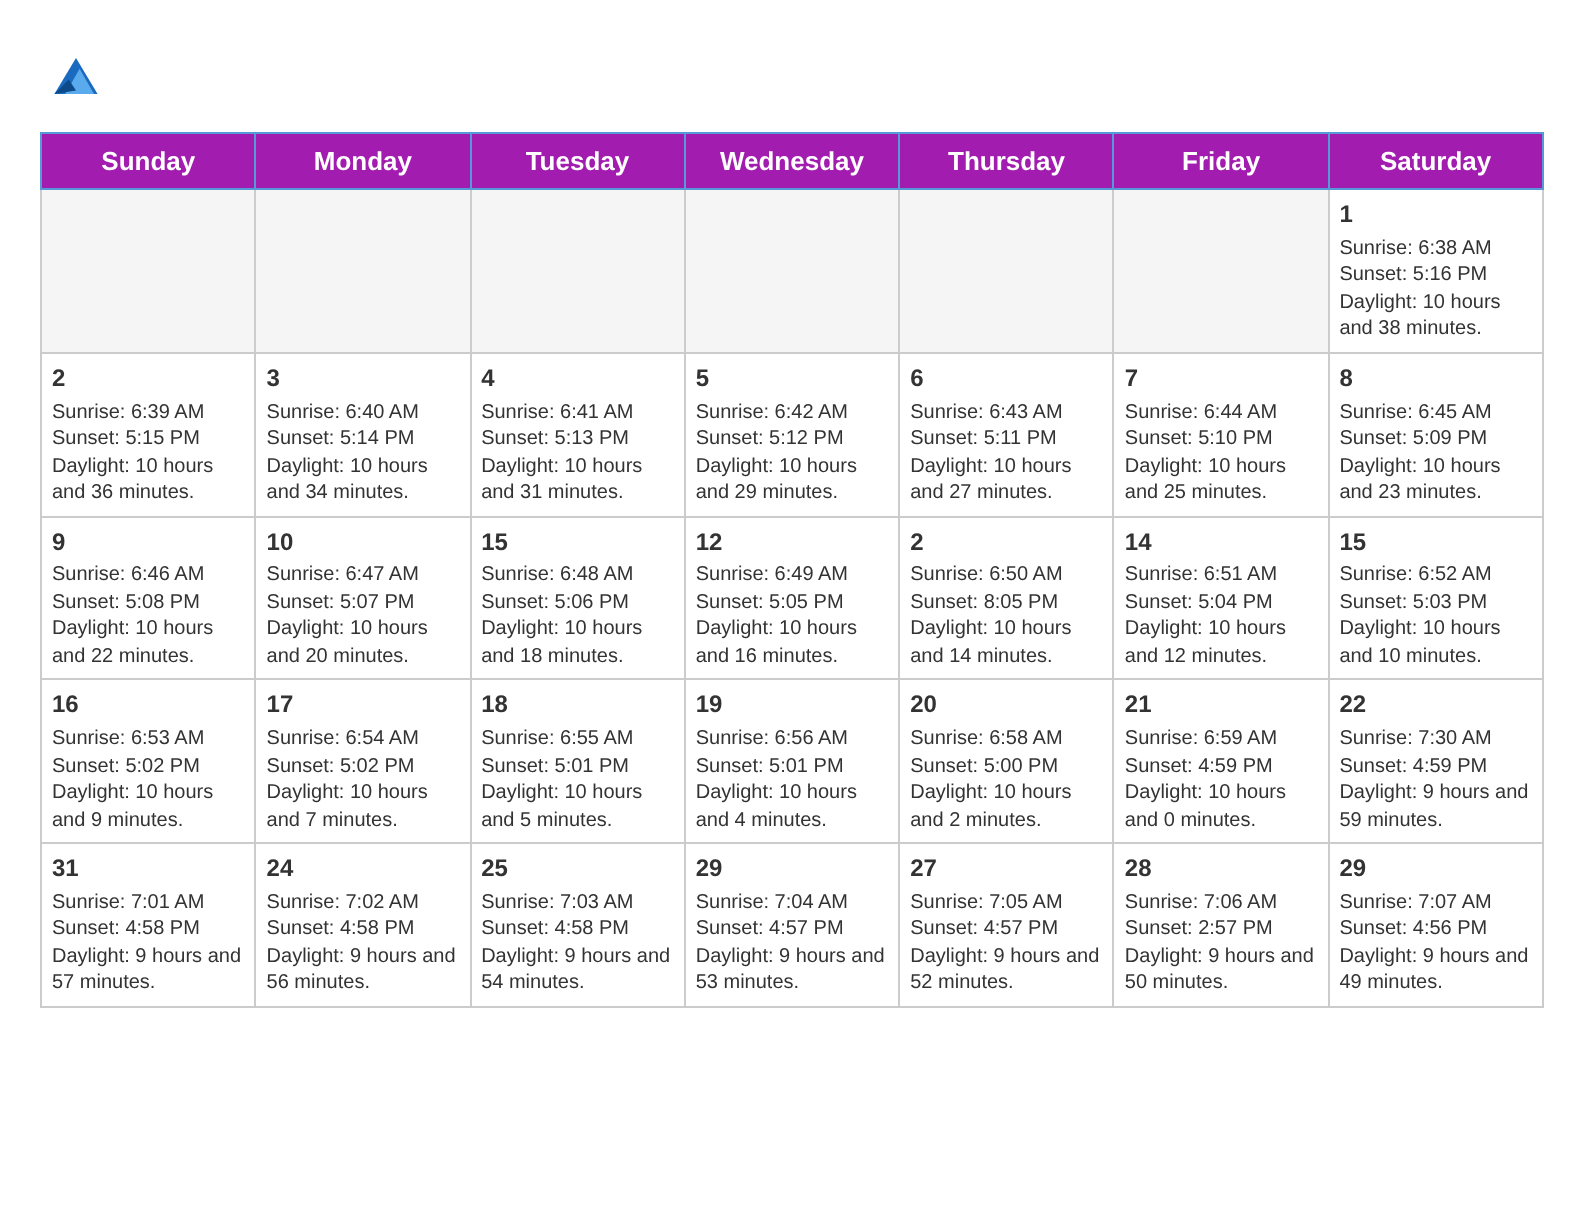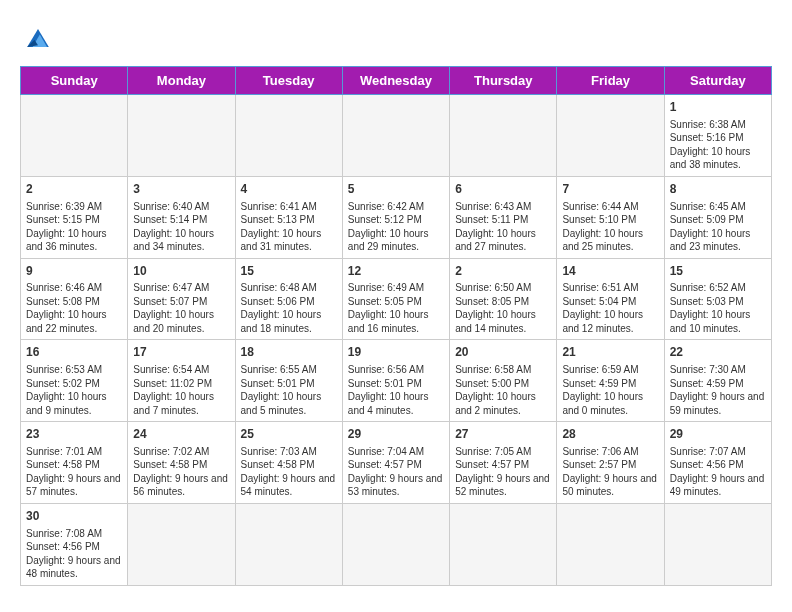--- a/index.html
+++ b/index.html
@@ -239,21 +239,21 @@
         <td>
           <span class="day-num">16</span>
           <div class="day-info">Sunrise: 6:53 AM
 Sunset: 5:02 PM
 Daylight: 10 hours
 and 9 minutes.</div>
         </td>
         <td>
           <span class="day-num">17</span>
           <div class="day-info">Sunrise: 6:54 AM
-Sunset: 11:02 PM
+Sunset: 5:02 PM
 Daylight: 10 hours
 and 7 minutes.</div>
         </td>
         <td>
           <span class="day-num">18</span>
           <div class="day-info">Sunrise: 6:55 AM
 Sunset: 5:01 PM
 Daylight: 10 hours
 and 5 minutes.</div>
         </td>
@@ -281,21 +281,21 @@
         <td>
           <span class="day-num">22</span>
           <div class="day-info">Sunrise: 7:30 AM
 Sunset: 4:59 PM
 Daylight: 9 hours
 and 59 minutes.</div>
         </td>
       </tr>
       <tr>
         <td>
-          <span class="day-num">23</span>
+          <span class="day-num">31</span>
           <div class="day-info">Sunrise: 7:01 AM
 Sunset: 4:58 PM
 Daylight: 9 hours
 and 57 minutes.</div>
         </td>
         <td>
           <span class="day-num">24</span>
           <div class="day-info">Sunrise: 7:02 AM
 Sunset: 4:58 PM
 Daylight: 9 hours
@@ -329,30 +329,15 @@
 Daylight: 9 hours
 and 50 minutes.</div>
         </td>
         <td>
           <span class="day-num">29</span>
           <div class="day-info">Sunrise: 7:07 AM
 Sunset: 4:56 PM
 Daylight: 9 hours
 and 49 minutes.</div>
         </td>
-      </tr>
-      <tr>
-        <td class="last-row">
-          <span class="day-num">30</span>
-          <div class="day-info">Sunrise: 7:08 AM
-Sunset: 4:56 PM
-Daylight: 9 hours
-and 48 minutes.</div>
-        </td>
-        <td class="empty last-row"></td>
-        <td class="empty last-row"></td>
-        <td class="empty last-row"></td>
-        <td class="empty last-row"></td>
-        <td class="empty last-row"></td>
-        <td class="empty last-row"></td>
       </tr>
     </tbody>
 </table>
 
 </body></html>

